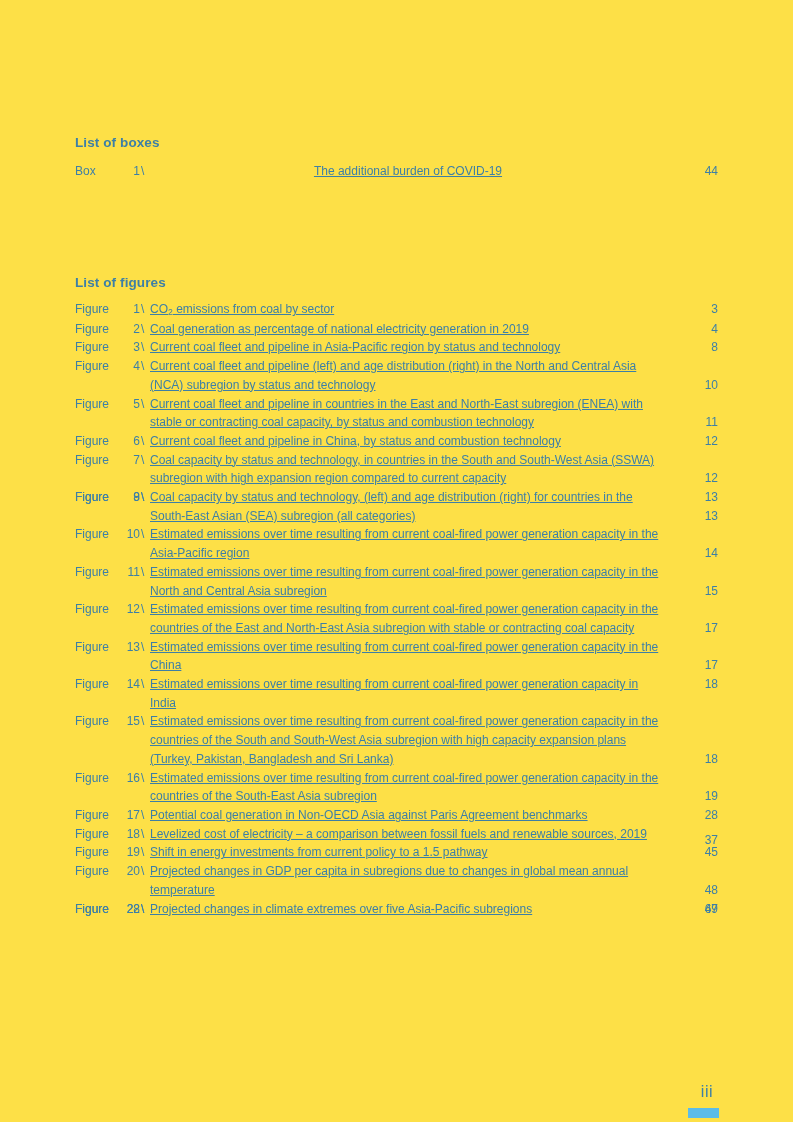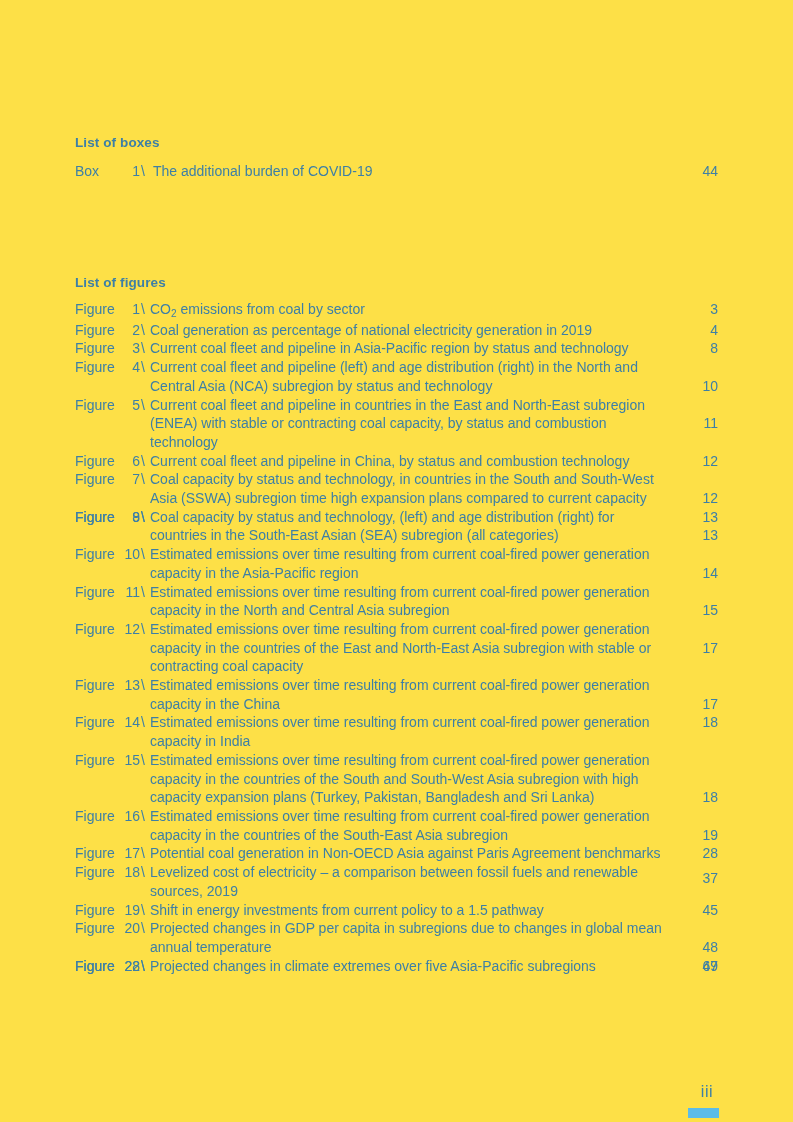--- a/index.html
+++ b/index.html
@@ -44,22 +44,23 @@
     width: 643px;
   }
   #boxes-block   { top: 162px; }
   #figures-block { top: 300px; }
 
   
   .entry {
     position: relative;
     display: block;
     color: #3d7fa6;
-    font-size: 14px;
+    font-size: 12px;
     line-height: 18.7px;
+    text-decoration: underline;
   }
 
   .entry .lbl {
     position: absolute;
     left: 0;
     top: 0;
     width: 40px;
     text-align: left;
     white-space: nowrap;
   }
@@ -85,21 +86,21 @@
   .entry .pageno {
     position: absolute;
     right: 0;
     width: 40px;
     text-align: right;
     white-space: nowrap;
   }
 
   
   .entry.box .lbl   { width: 60px; }
-  .entry.box .title { margin-left: 78px; }
+  .entry.box .title { margin-left: 78px; text-align: center; }
 
   .entry .title sub {
     font-size: 0.72em;
     vertical-align: baseline;
     position: relative;
     bottom: -0.25em;
   }
 
   
   #folio {
@@ -179,21 +180,21 @@
         <span class="lbl">Figure</span>
         <span class="num">6</span>
         <span class="slash">\</span>
         <span class="title">Current coal fleet and pipeline in China, by status and combustion technology</span>
         <span class="pageno" style="top: 0px;">12</span>
       </div>
       <div class="entry">
         <span class="lbl">Figure</span>
         <span class="num">7</span>
         <span class="slash">\</span>
-        <span class="title">Coal capacity by status and technology, in countries in the South and South-West Asia (SSWA) subregion time high expansion plans compared to current capacity</span>
+        <span class="title">Coal capacity by status and technology, in countries in the South and South-West Asia (SSWA) subregion with high expansion region compared to current capacity</span>
         <span class="pageno" style="top: 18.7px;">12</span>
       </div>
       <div class="entry">
         <span class="lbl">Figure</span>
         <span class="num">8</span>
         <span class="slash">\</span>
         <span class="pageno" style="top: 0px;">13</span>
       </div>
       <div class="entry">
         <span class="lbl">Figure</span>

